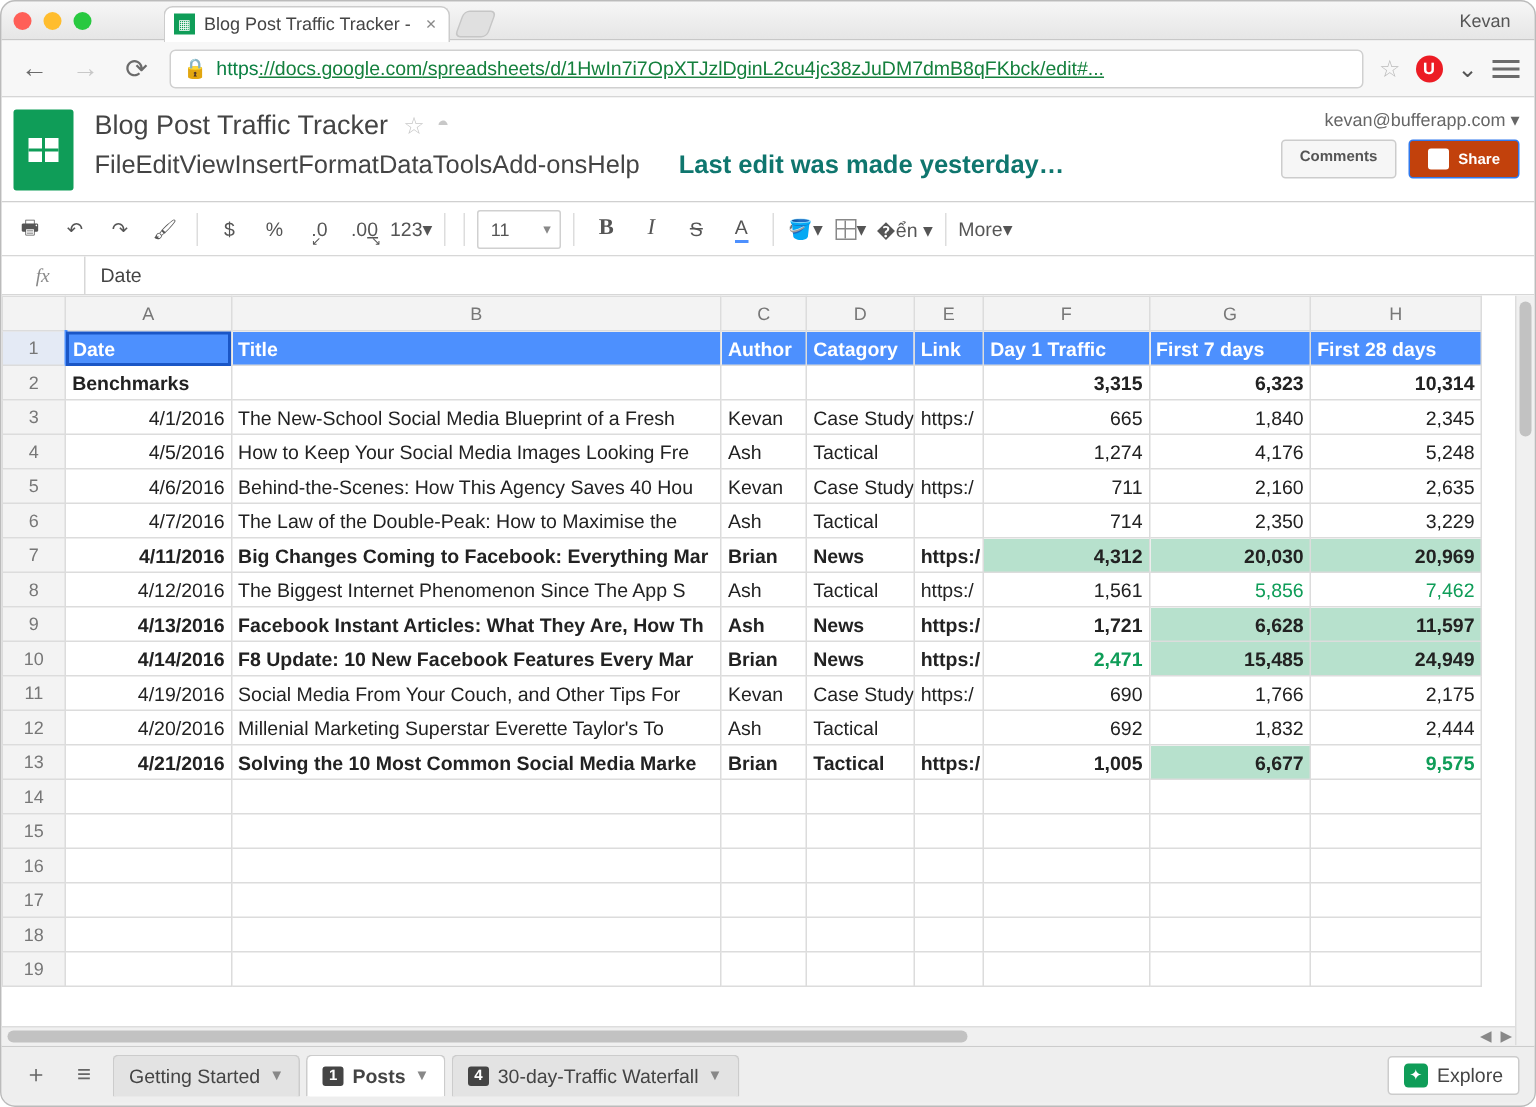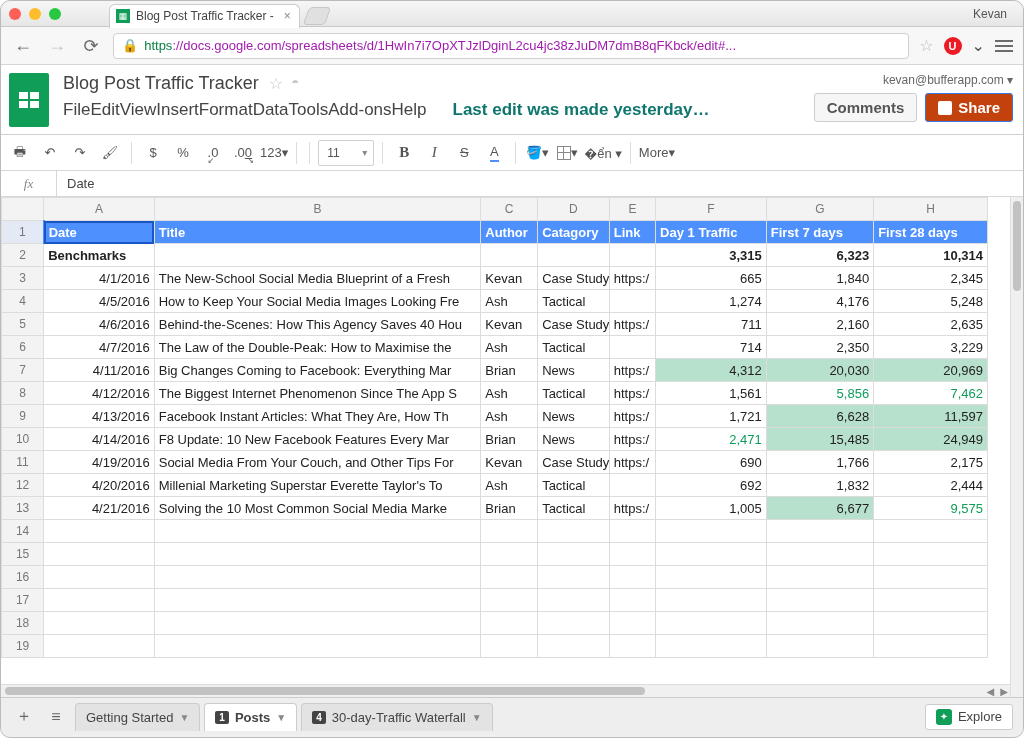--- a/index.html
+++ b/index.html
@@ -15,21 +15,21 @@
   .chrometab .x { margin-left:10px; color:#888; }
   .newtab { width:22px;height:18px;background:#e0e0e0;border:1px solid #c6c6c6;border-radius:4px; margin-left:6px; position:relative; top:2px; transform:skewX(-20deg);}
   .titlebar .user { margin-left:auto; font-size:12px; color:#555; padding:2px 8px;}
 
   
   .navbar { height:38px; background:#f7f7f7; border-bottom:1px solid #d6d6d6; display:flex; align-items:center; padding:0 10px; gap:10px;}
   .navbtn { width:24px;height:24px; color:#6b6b6b; display:flex;align-items:center;justify-content:center; font-size:18px; }
   .urlbar { flex:1; height:26px; background:#fff; border:1px solid #d0d0d0; border-radius:4px; display:flex; align-items:center; padding:0 8px; font-size:13px; color:#666; overflow:hidden; white-space:nowrap;}
   .urlbar .lock { color:#0b8043; margin-right:6px; font-size:13px;}
   .urlbar .sch { color:#0b8043; }
-  .urlbar .rest { color:#a21caf; }
+  .urlbar .rest { color:#15803d;text-decoration:underline; }
   .navright { display:flex; gap:10px; align-items:center;}
   .star{color:#bbb;font-size:16px;}
   .ublock{width:18px;height:18px;border-radius:50%;background:#ec1c24;display:flex;align-items:center;justify-content:center;color:#fff;font-size:11px;font-weight:bold;}
   .pocket{color:#555;font-size:16px;}
   .hamb{width:18px;display:flex;flex-direction:column;gap:3px;}
   .hamb span{height:2px;background:#6b6b6b;display:block;}
 
   
   .sheetshdr { background:#fff; display:flex; padding:8px 10px 0 8px; border-bottom:1px solid #d0d0d0; height:70px;}
   .sheetslogo { width:40px;height:54px; background:#0f9d58; border-radius:2px; display:flex;align-items:center;justify-content:center; margin-right:14px;}
@@ -38,21 +38,21 @@
     linear-gradient(#0f9d58,#0f9d58) center/2px 100% no-repeat,
     #fff;}
   .titlecol{ flex:1; }
   .doctitle-row{display:flex;align-items:center;gap:10px;}
   .doctitle{ font-size:18px; color:#444;}
   .titleicons{color:#c8c8c8; font-size:16px; display:flex; gap:8px;}
   .menurow{ display:flex; margin-top:6px; font-size:17px; color:#444;}
   .menurow .lastedit{ color:#0f766e; margin-left:26px; white-space:nowrap; overflow:hidden; text-overflow:ellipsis; max-width:260px;font-weight:bold;}
   .usercol{ text-align:right; font-size:12px; color:#666;}
   .usercol .actions{display:flex;gap:8px;margin-top:6px;justify-content:flex-end;}
-  .btn{border:1px solid #ccc;background:#f6f6f6;border-radius:3px;padding:5px 12px;font-size:15px;font-weight:bold;color:#555;}
+  .btn{border:1px solid #ccc;background:#f6f6f6;border-radius:3px;padding:5px 12px;font-size:10px;font-weight:bold;color:#555;}
   .btn.share{background:#c2410c;border-color:#3079ed;color:#fff;display:flex;align-items:center;gap:6px;}
   .btn.share .ic{width:14px;height:14px;background:#fff;border-radius:2px;}
 
   
   .toolbar{height:36px;background:#fff;border-bottom:1px solid #d7d7d7;display:flex;align-items:center;padding:0 6px;gap:4px;font-size:13px;color:#555;}
   .tool{min-width:26px;height:26px;display:flex;align-items:center;justify-content:center;border-radius:2px;}
   .sep{width:1px;height:22px;background:#ddd;margin:0 4px;}
   .selectbox{border:1px solid #d0d0d0;border-radius:2px;height:26px;display:flex;align-items:center;padding:0 20px 0 8px;position:relative;font-size:12px;}
   .selectbox::after{content:"▾";position:absolute;right:6px;color:#888;font-size:10px;}
   .tool b{font-weight:bold;font-family:"Times New Roman",serif;font-size:15px;}
@@ -73,21 +73,21 @@
   .gridwrap{position:relative;background:#fff;height:500px;overflow:hidden;}
   table.sheet{border-collapse:collapse;table-layout:fixed;width:987px;}
   table.sheet th, table.sheet td{border:1px solid #dcdcdc;height:23px;font-size:13px;}
   table.sheet thead th{background:#f3f3f3;color:#777;font-weight:normal;text-align:center;font-size:12px;}
   table.sheet thead th.rh{width:40px;}
   table.sheet tbody th.rowh{background:#f3f3f3;color:#777;font-weight:normal;text-align:center;width:40px;font-size:12px;}
   table.sheet tbody th.rowh.sel{background:#e4eaf5;border-right:2px solid #4d90fe;}
   table.sheet td{padding:0 4px;white-space:nowrap;overflow:hidden;}
   .hdrcell{background:#4d90fe;color:#fff;font-weight:bold;padding-left:6px;}
   .hdrcell.selcell{outline:2px solid #1a56c6;outline-offset:-2px;}
-  .boldrow td{font-weight:normal;}
+  .boldrow td{font-weight:bold;}
   td.num{text-align:right;padding-right:8px;}
   td.hl{background:#b7e1cd;}
   td.green{color:#0f9d58;}
   .bench td{font-weight:bold;}
   .vscroll{position:absolute;right:0;top:0;bottom:0;width:13px;background:#f0f0f0;border-left:1px solid #ddd;}
   .vscroll .thumb{position:absolute;left:2px;right:2px;top:4px;height:90px;background:#c2c2c2;border-radius:5px;}
   .hscroll{position:absolute;left:0;right:13px;bottom:0;height:13px;background:#f0f0f0;border-top:1px solid #ddd;}
   .hscroll .thumb{position:absolute;top:2px;bottom:2px;left:4px;width:640px;background:#c2c2c2;border-radius:5px;}
   .hscroll .arrows{position:absolute;right:2px;top:0;bottom:0;display:flex;align-items:center;gap:6px;color:#888;font-size:10px;}
 

